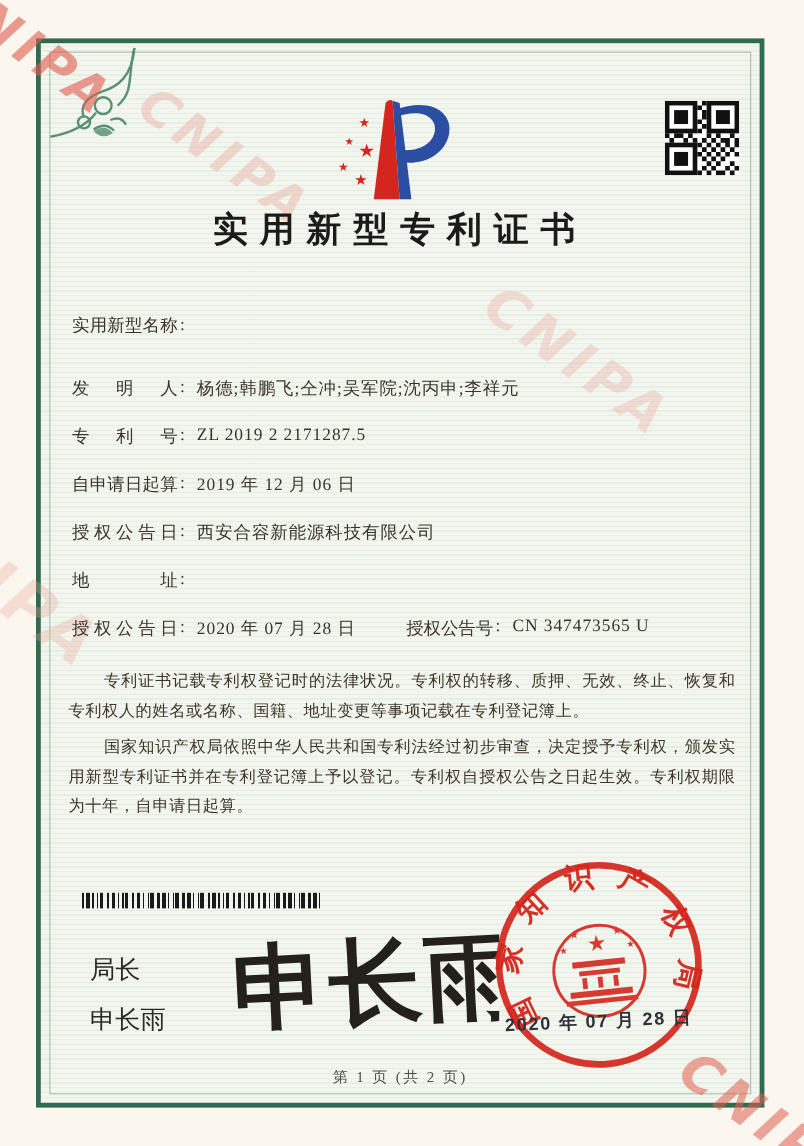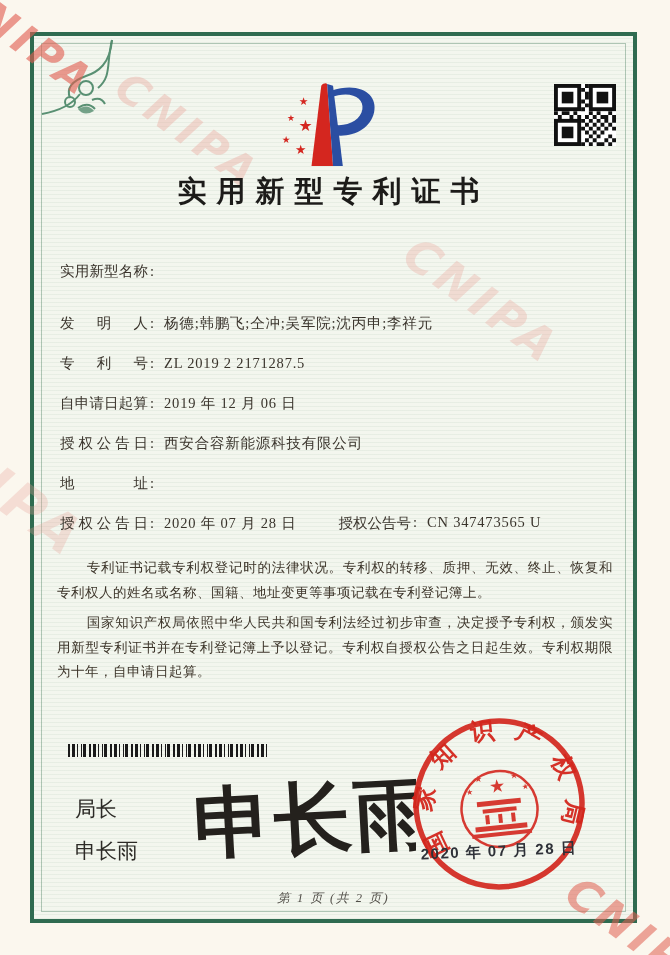--- a/index.html
+++ b/index.html
@@ -75,21 +75,21 @@
   .autograph{left:152px;top:722px;width:230px;height:130px;}
   .seal{left:375px;top:678px;width:180px;height:180px;z-index:3;}
   .seal svg{transform:rotate(-6deg);}
   .seal-date{
     position:absolute;left:-8px;right:-8px;top:128px;text-align:center;z-index:4;
     font-family:"Liberation Sans","DejaVu Sans",sans-serif;
     font-size:15px;font-weight:bold;letter-spacing:1.5px;color:#2e3138;
     transform:rotate(-2.5deg);
   }
   .footer{left:0;top:854px;width:100%;text-align:center;
-    font-size:12.5px;letter-spacing:2px;color:#514e48;font-style:italic;}
+    font-size:12.5px;letter-spacing:2px;color:#514e48;}
   .ornament{right:6px;bottom:6px;width:82px;height:82px;z-index:2;}
 </style>
 </head>
 <body>
 
 <div class="page">
 
   <div class="frame">
 
     

